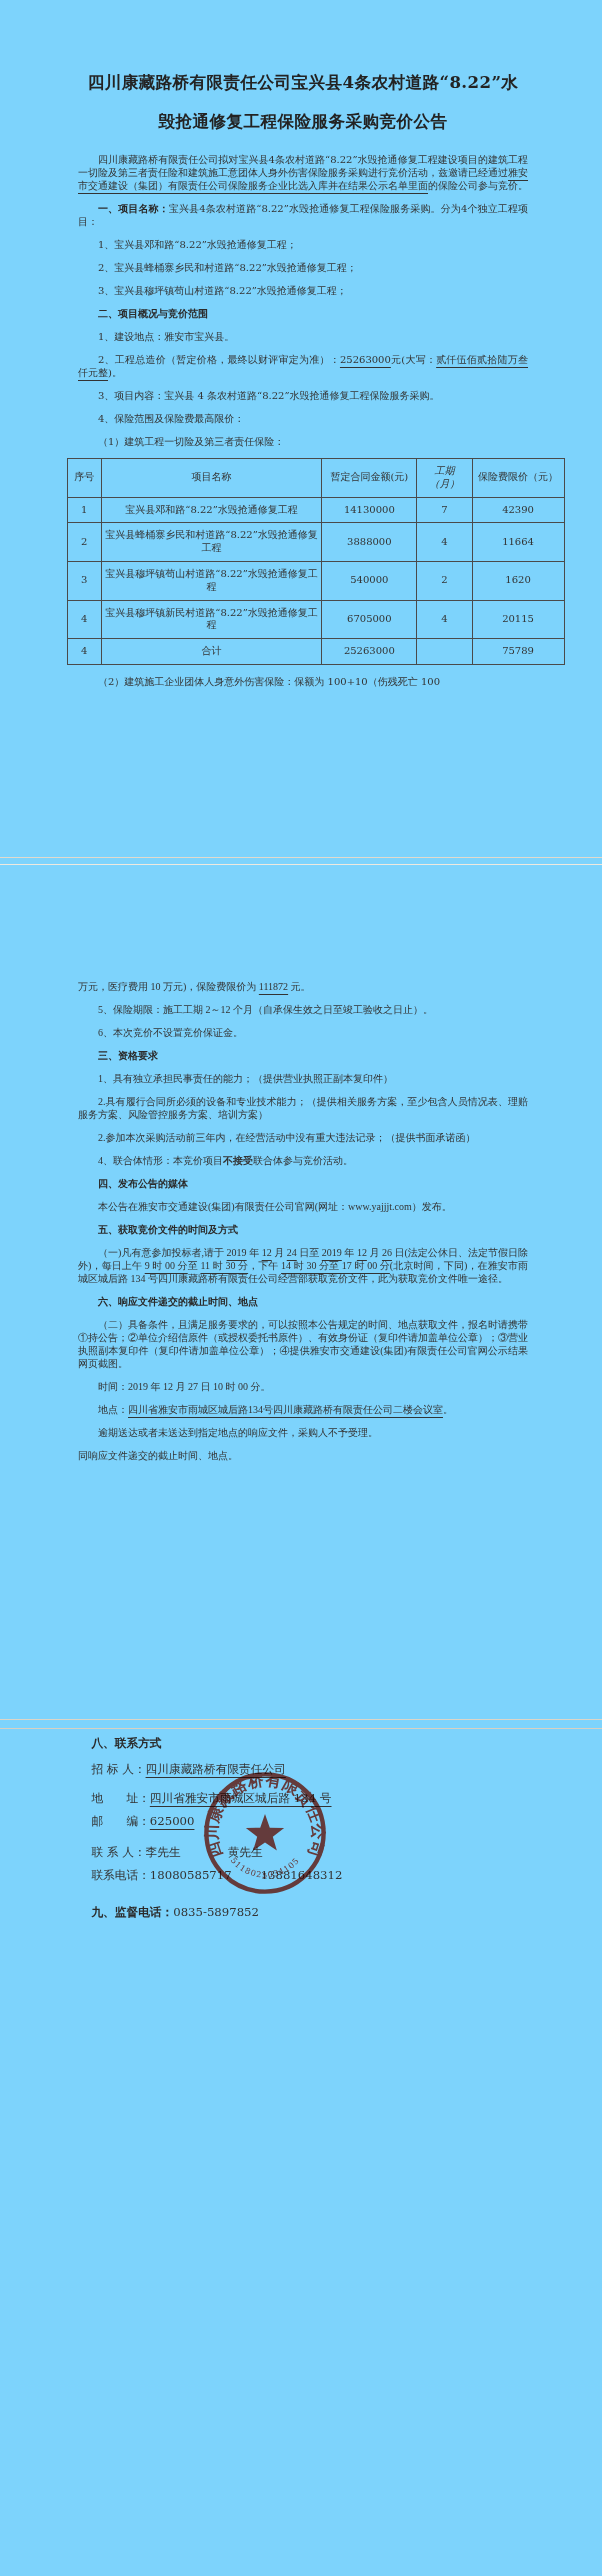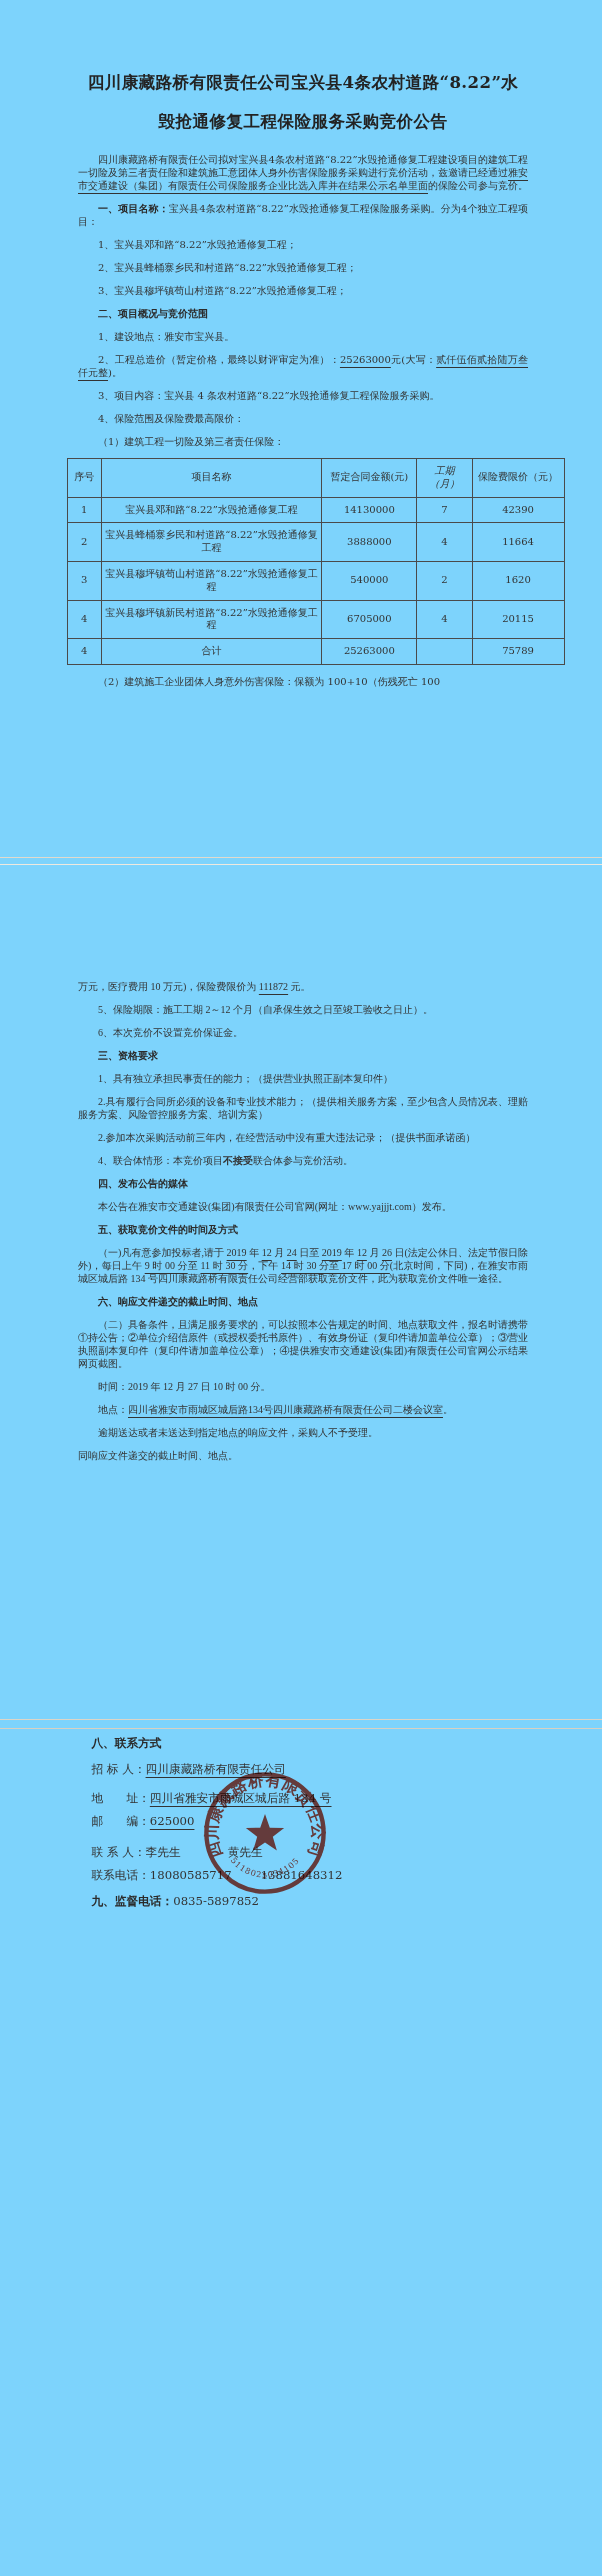--- a/index.html
+++ b/index.html
@@ -154,21 +154,21 @@
   <div class="pd pd2"></div>
   <div class="pd pd2b"></div>
 
   <div class="page p3">
     <p class="contact-line h">八、联系方式</p>
     <p class="contact-line" style="margin-top:3px;"><span>招 标 人：</span><span class="u">四川康藏路桥有限责任公司</span></p>
     <p class="contact-line" style="margin-top:6px;"><span>地　　址：</span><span class="u">四川省雅安市雨城区城后路 134 号</span></p>
     <p class="contact-line"><span>邮　　编：</span><span class="u">625000</span></p>
     <p class="contact-line" style="margin-top:7.5px;"><span>联 系 人：</span><span>李先生</span><span class="gap-wide"></span><span>黄先生</span></p>
     <p class="contact-line"><span>联系电话：</span><span>18080585717</span><span class="gap-mid"></span><span>13881648312</span></p>
-    <p class="contact-line" style="margin-top:3px;"><span class="h">九、监督电话：</span><span>0835-5897852</span></p>
+    <p class="contact-line" style="margin-top:14px;"><span class="h">九、监督电话：</span><span>0835-5897852</span></p>
   </div>
 
   <svg class="stamp" viewBox="0 0 200 200">
     <circle cx="100" cy="100" r="93" fill="none" stroke="#c8372b" stroke-width="7"></circle>
     <defs>
       <path id="sealTop" d="M 34,138 A 76,76 0 1 1 166,138" fill="none"></path>
       <path id="sealBottom" d="M 34,124 A 70,70 0 0 0 166,124" fill="none"></path>
     </defs>
     <text font-size="25" font-weight="bold" fill="#c8372b" letter-spacing="1" font-family="DejaVu Serif, Liberation Serif, serif">
       <textPath href="#sealTop" startOffset="50%" text-anchor="middle">四川康藏路桥有限责任公司</textPath>

